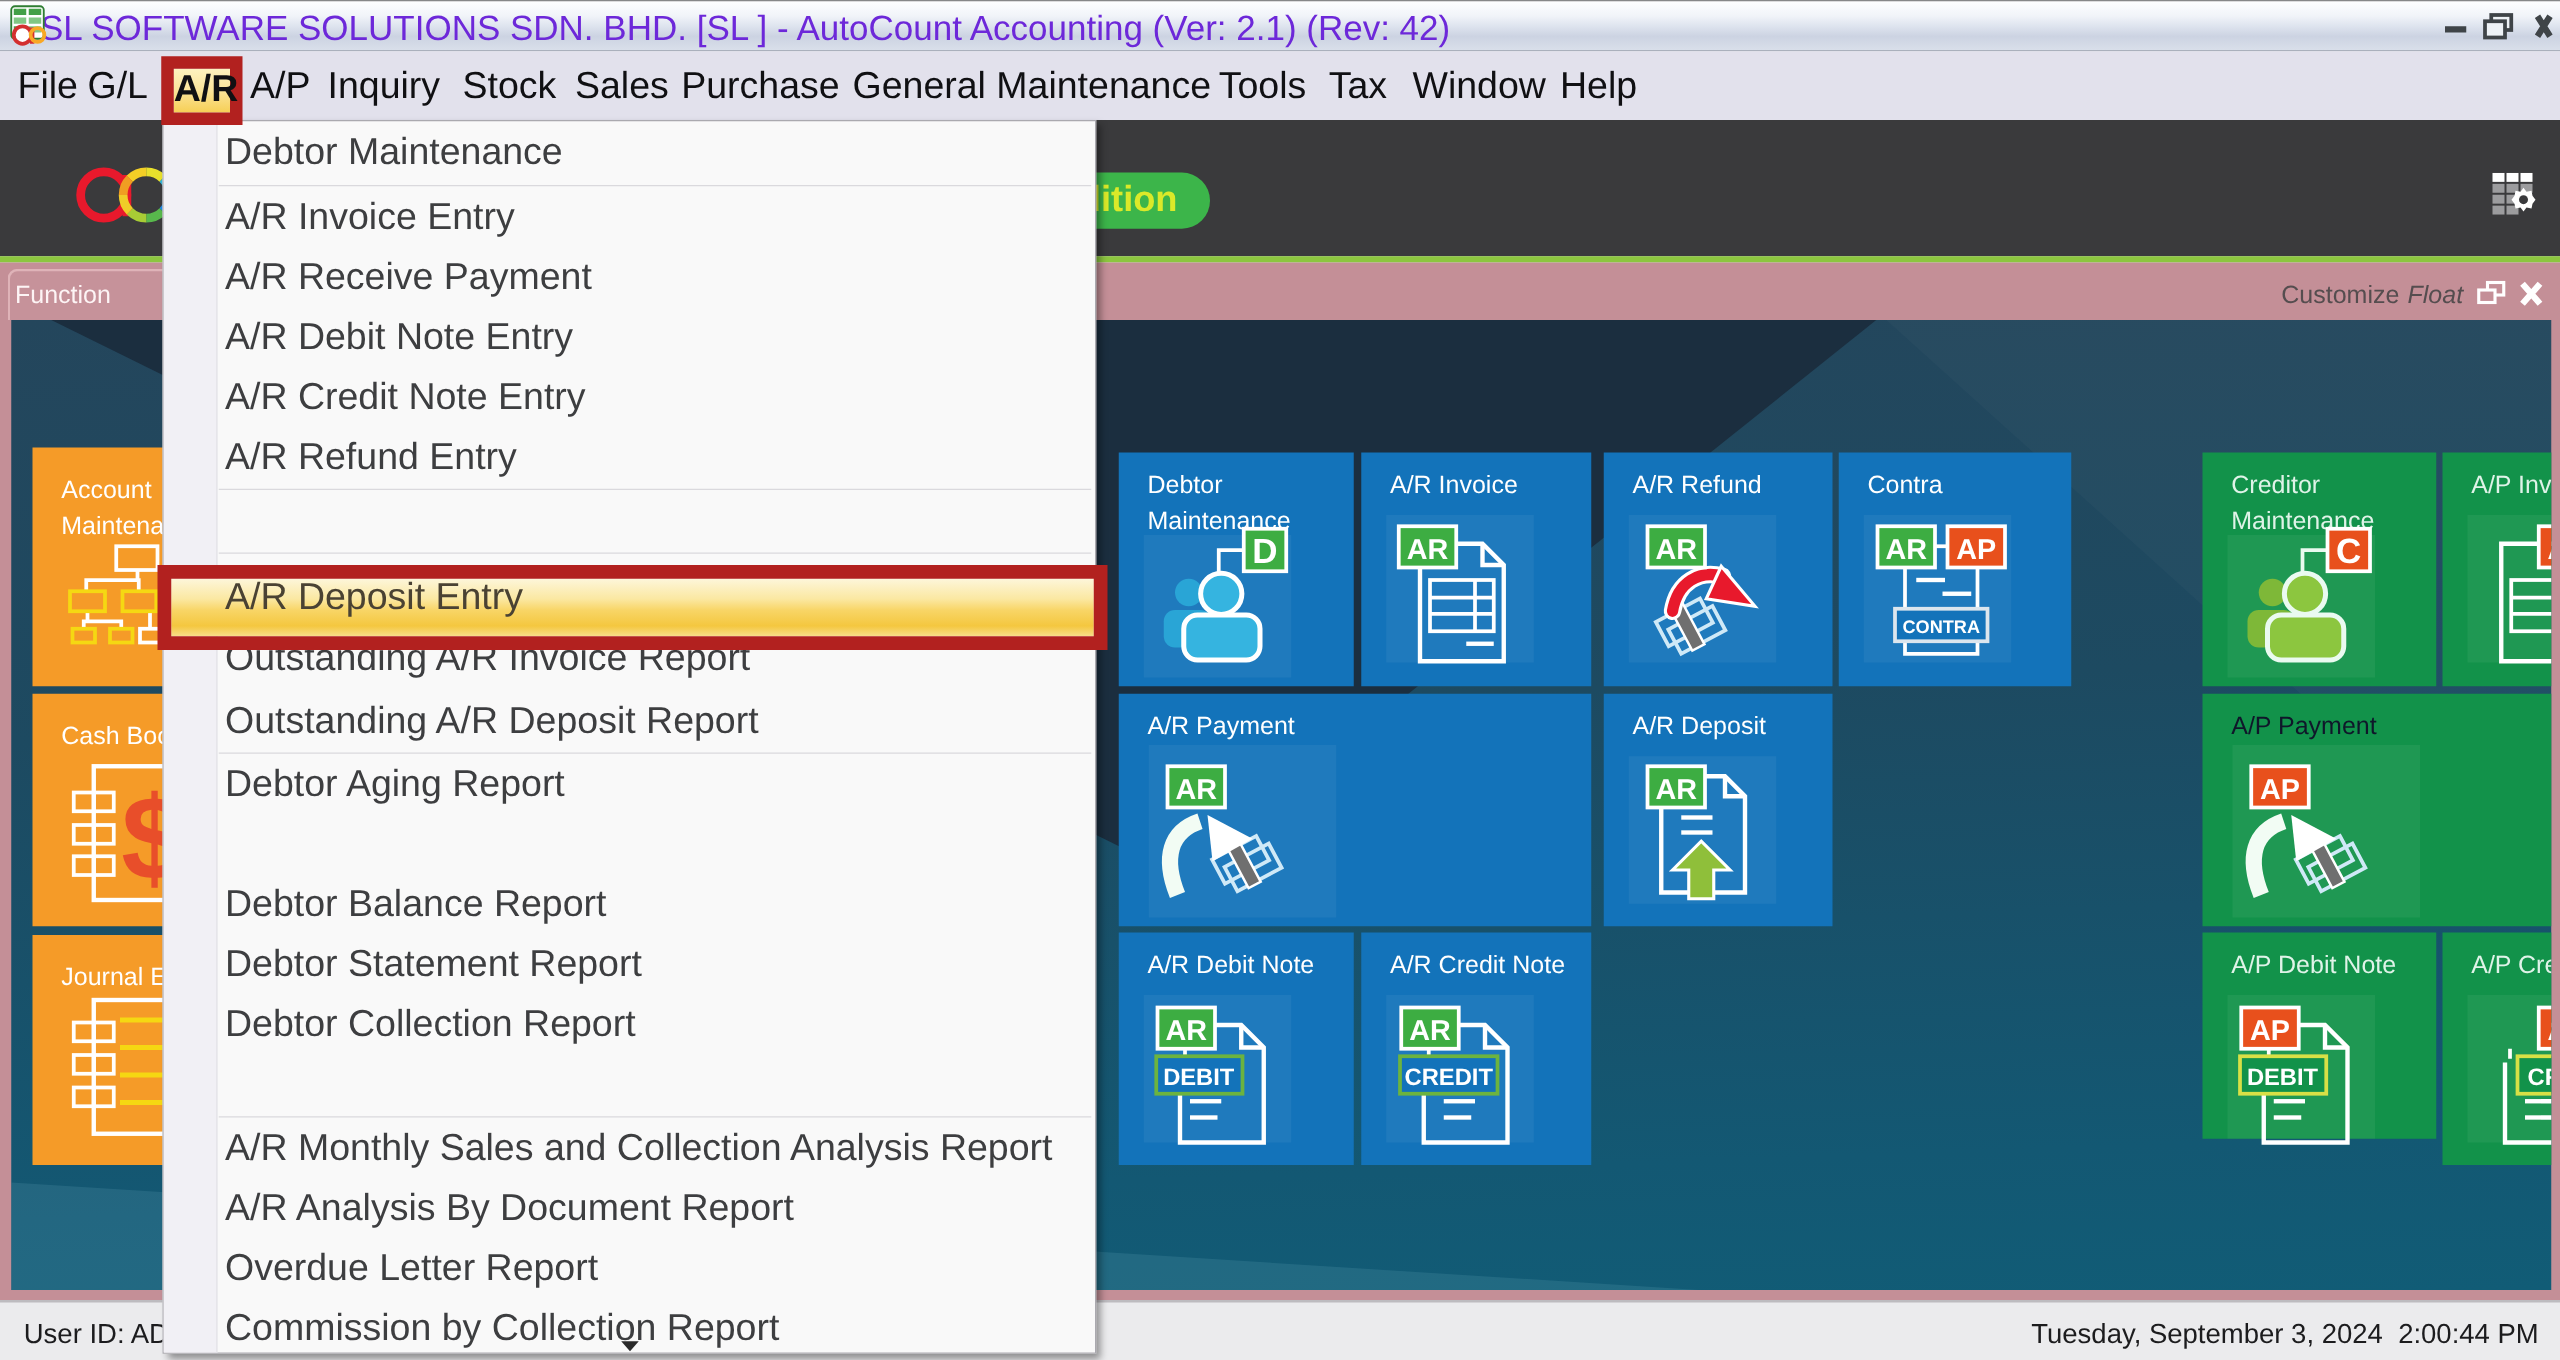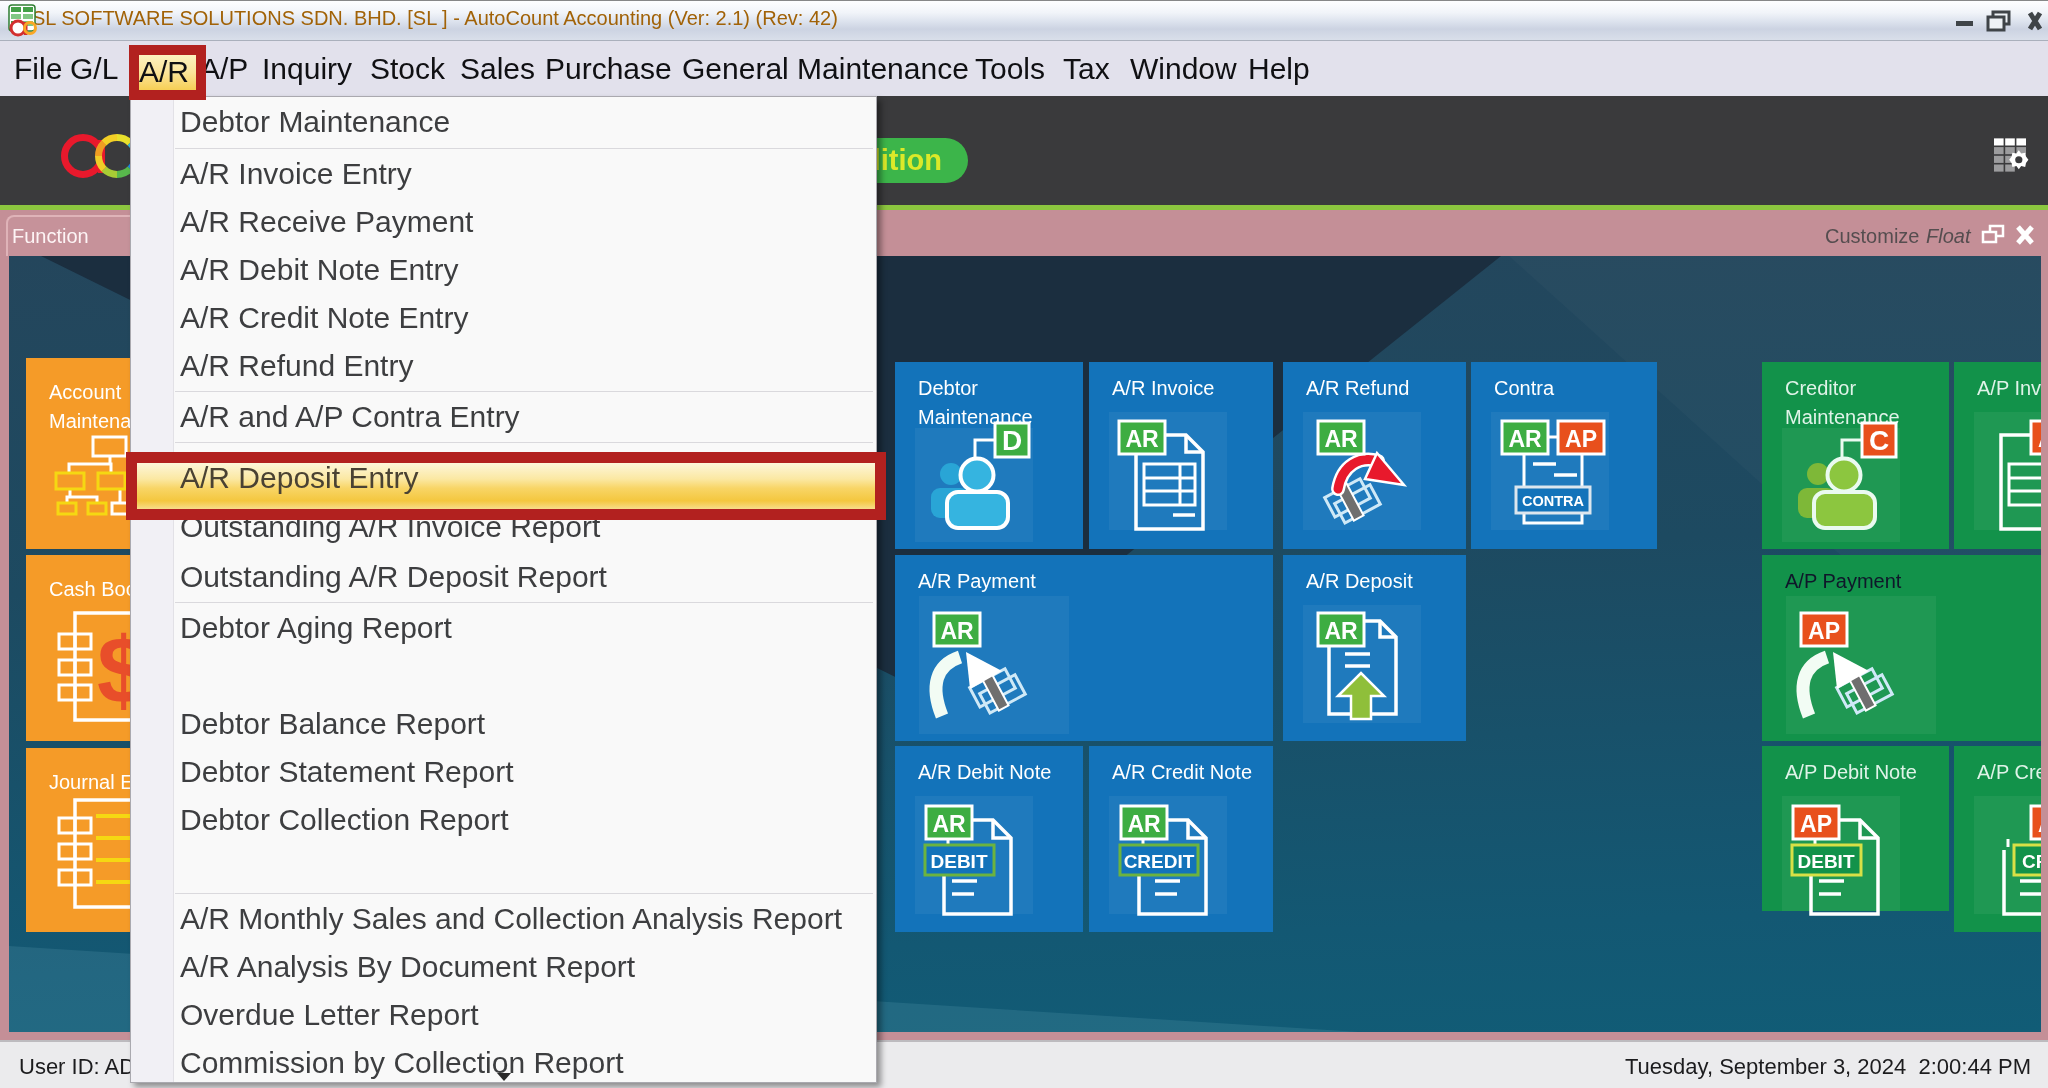--- a/index.html
+++ b/index.html
@@ -1,17 +1,17 @@
 <!DOCTYPE html>
 <html><head><meta charset="utf-8"><style>
 html,body{margin:0;padding:0;}
 body{width:2048px;height:1088px;position:relative;overflow:hidden;font-family:"Liberation Sans",sans-serif;background:#ebebed;}
 .abs{position:absolute;}
 #titlebar{left:0;top:0;width:2048px;height:41px;background:linear-gradient(180deg,#fdfeff 0%,#f1f4f9 30%,#dde3ee 52%,#ccd3e2 72%,#d9dfea 100%);border-top:1px solid #868788;border-bottom:1px solid #aab0bc;box-sizing:border-box;}
-#title-text{left:32px;top:7px;font-size:20px;color:#a16207;white-space:nowrap;}
+#title-text{left:32px;top:7px;font-size:28px;color:#6d28d9;white-space:nowrap;}
 #menubar{left:0;top:41px;width:2048px;height:55px;background:#e2e1ec;}
 .mitem{position:absolute;top:13px;font-size:30px;line-height:30px;color:#101013;white-space:nowrap;}
 #banner{left:0;top:96px;width:2048px;height:109px;background:#3a3a3c;}
 #greenline{left:0;top:205px;width:2048px;height:5px;background:#8cc63f;}
 #dition{left:750px;top:138px;width:218px;height:45px;background:#3cb54a;border-radius:0 23px 23px 0;color:#dbe929;font-size:29px;font-weight:bold;text-align:right;line-height:45px;padding-right:26px;box-sizing:border-box;}
 #panel{left:0;top:210px;width:2048px;height:830px;background:#c48f97;}
 #ftab{left:6px;top:5px;width:150px;height:41px;background:#c6929a;border:2px solid #dfb3b8;border-bottom:none;border-radius:8px 8px 0 0;box-sizing:border-box;}
 #ftab-text{left:12px;top:15px;font-size:20px;color:#fdf4f5;}
 #cust-text{left:1825px;top:15px;font-size:20px;color:#554d4f;}
 #float-text{left:1926px;top:15px;font-size:20px;color:#554d4f;font-style:italic;}
@@ -24,21 +24,21 @@
 .sq{position:absolute;background:rgba(255,255,255,0.055);}
 #statusbar{left:0;top:1040px;width:2048px;height:48px;background:#ebebed;border-top:2px solid #bdbbbf;box-sizing:border-box;}
 #uid{left:19px;top:1054px;font-size:22px;color:#1c1c1e;}
 #sdate{left:1625px;top:1054px;font-size:22px;color:#1c1c1e;}
 #dmenu{left:130px;top:96px;width:747px;height:987px;background:#f9f9f9;border:1px solid #aaa9af;box-sizing:border-box;box-shadow:4px 4px 6px rgba(0,0,0,0.4);z-index:20;}
 #gutter{position:absolute;left:0;top:0;width:42px;height:985px;background:#f1f0f5;border-right:1px solid #e2e1e6;}
 .ditem{position:absolute;left:49px;font-size:30px;line-height:30px;color:#3d3e40;white-space:nowrap;letter-spacing:0px;}
 .dsep{position:absolute;left:44px;width:698px;height:1px;background:#dad9dd;}
 #goldrow{left:126px;top:452px;width:760px;height:68px;border:11px solid #b2211f;box-sizing:border-box;background:linear-gradient(180deg,#fdf6da 0%,#fbe8a2 35%,#f8d566 55%,#f4c73f 82%,#f8dd8a 100%);z-index:30;padding-left:20px;}
 #goldtext{position:absolute;left:43px;top:0px;font-size:30px;line-height:30px;color:#4a4233;letter-spacing:0px;}
-#arbox{left:129px;top:45px;width:77px;height:55px;border:10px solid #b2211f;box-sizing:border-box;background:linear-gradient(180deg,#fdf2c0 0%,#fbe49a 50%,#f6cf55 100%);z-index:40;}
+#arbox{left:129px;top:45px;width:65px;height:55px;border:10px solid #b2211f;box-sizing:border-box;background:linear-gradient(180deg,#fdf2c0 0%,#fbe49a 50%,#f6cf55 100%);z-index:40;font-weight:bold;}
 #artext{position:absolute;left:0px;top:2px;font-size:30px;line-height:30px;color:#101013;}
 #scrollarrow{left:497px;top:1073px;width:0;height:0;border-left:7px solid transparent;border-right:7px solid transparent;border-top:8px solid #2a2a2a;z-index:31;}
 </style></head><body>
 <div class="abs" id="titlebar"></div>
 <div class="abs" id="title-text">SL SOFTWARE SOLUTIONS SDN. BHD. [SL ] - AutoCount Accounting (Ver: 2.1) (Rev: 42)</div>
 <svg class="abs" style="left:8px;top:4px" width="30" height="33" viewBox="0 0 30 33">
 <rect x="1" y="1" width="26" height="26" rx="3" fill="#fff" stroke="#2e7d32" stroke-width="1.5"></rect>
 <rect x="3" y="3" width="10" height="5" fill="#43a047"></rect>
     <rect x="15" y="3" width="10" height="5" fill="#43a047"></rect>
 <rect x="3" y="10" width="10" height="5" fill="#81c784"></rect>
@@ -413,21 +413,20 @@
 <div class="abs" id="dmenu">
     <div id="gutter"></div>
     <div class="ditem" style="top:10px">Debtor Maintenance</div>
     <div class="dsep" style="top:51px"></div>
     <div class="ditem" style="top:62px">A/R Invoice Entry</div>
     <div class="ditem" style="top:110px">A/R Receive Payment</div>
     <div class="ditem" style="top:158px">A/R Debit Note Entry</div>
     <div class="ditem" style="top:206px">A/R Credit Note Entry</div>
     <div class="ditem" style="top:254px">A/R Refund Entry</div>
     <div class="dsep" style="top:294px"></div>
-    <div class="ditem" style="top:305px">A/R and A/P Contra Entry</div>
     <div class="dsep" style="top:345px"></div>
     <div class="ditem" style="top:415px">Outstanding A/R Invoice Report</div>
     <div class="ditem" style="top:465px">Outstanding A/R Deposit Report</div>
     <div class="dsep" style="top:505px"></div>
     <div class="ditem" style="top:516px">Debtor Aging Report</div>
     <div class="ditem" style="top:612px">Debtor Balance Report</div>
     <div class="ditem" style="top:660px">Debtor Statement Report</div>
     <div class="ditem" style="top:708px">Debtor Collection Report</div>
     <div class="dsep" style="top:796px"></div>
     <div class="ditem" style="top:807px">A/R Monthly Sales and Collection Analysis Report</div>

